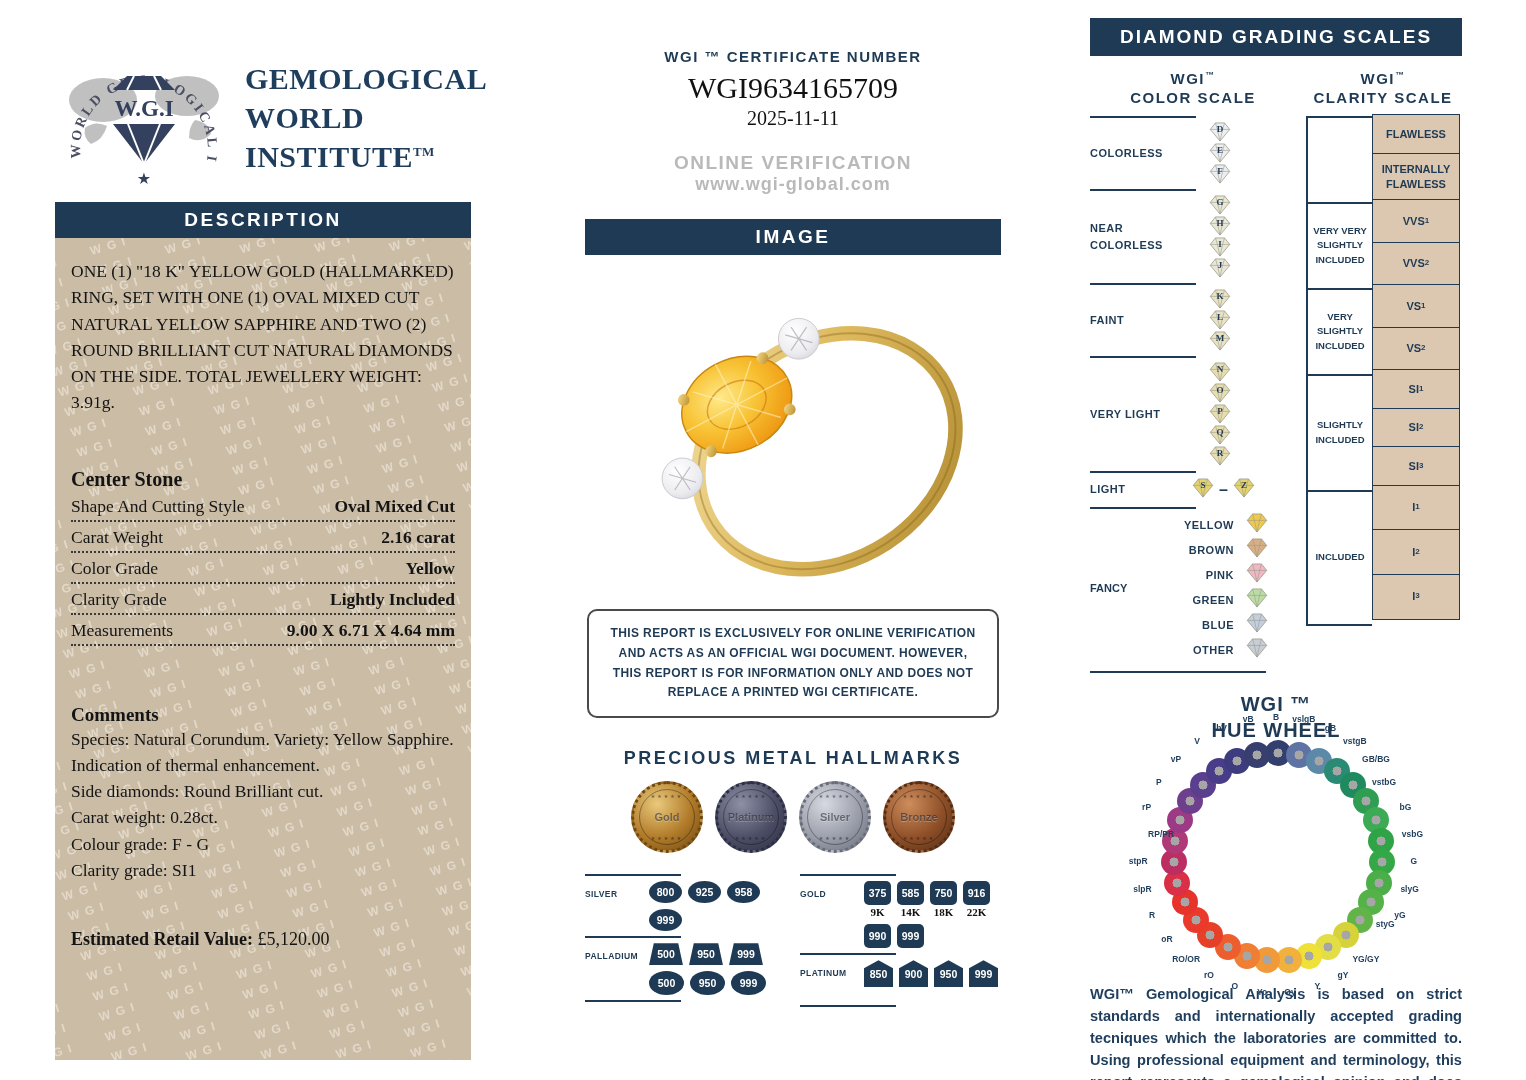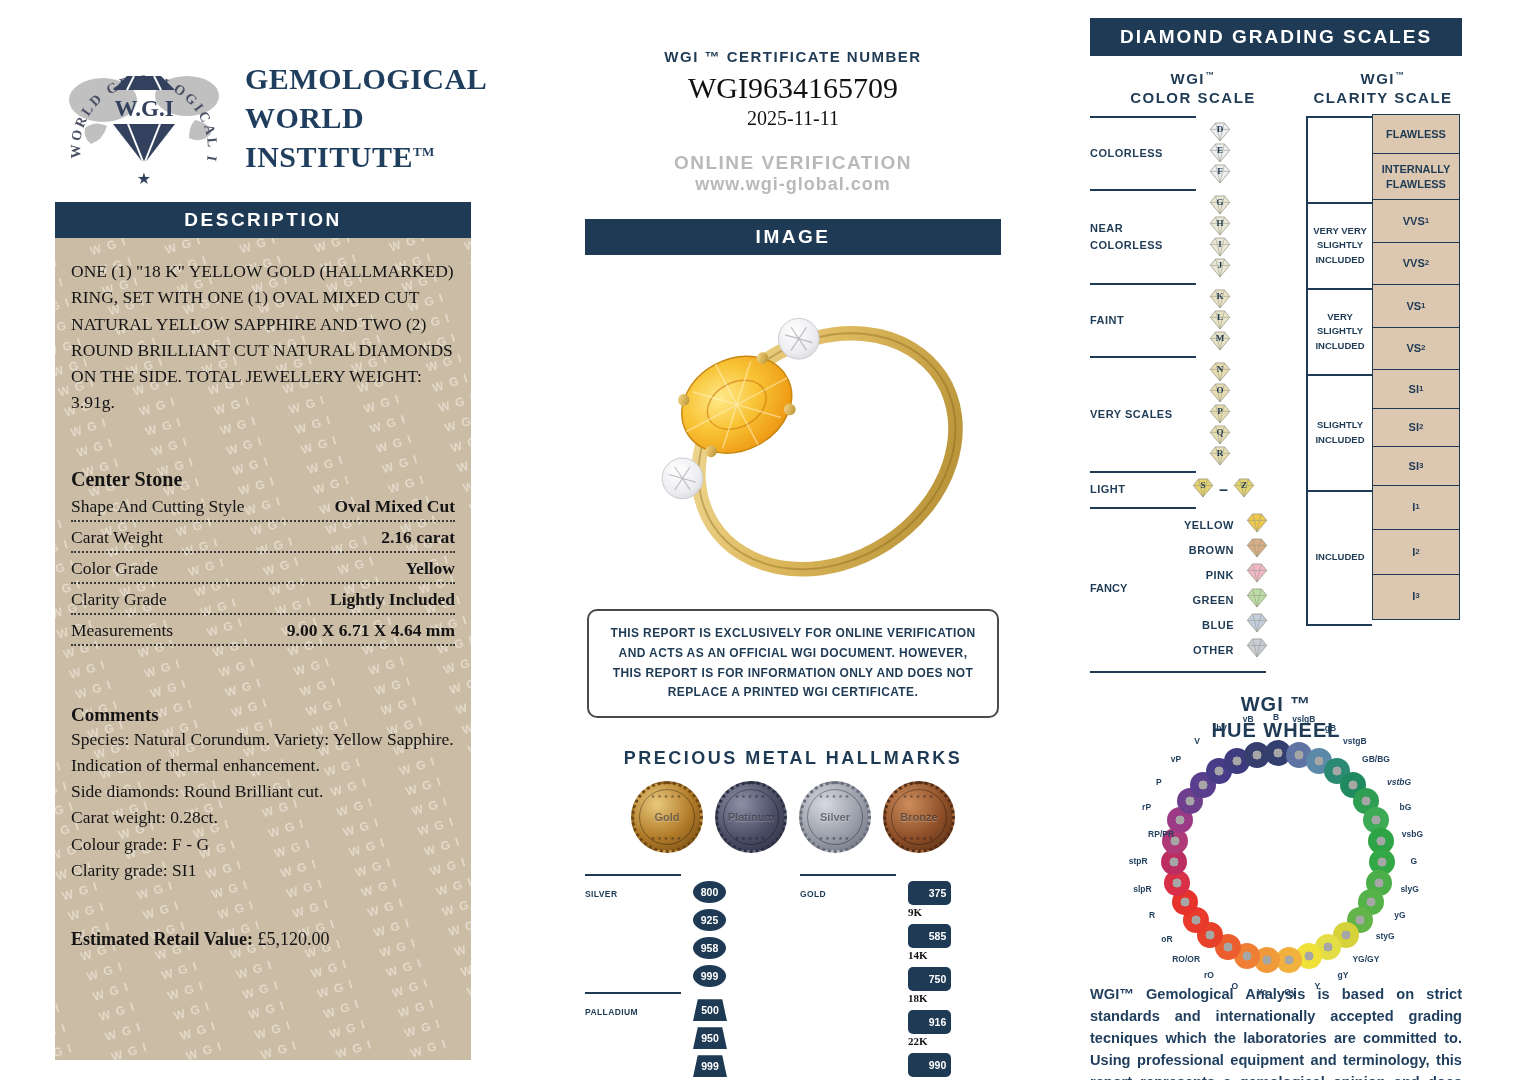--- a/index.html
+++ b/index.html
@@ -53,26 +53,26 @@
   .medal-stars{position:absolute;left:0;right:0;text-align:center;font-size:5px;
                letter-spacing:2px;color:rgba(20,20,30,.5);}
   .medal-stars.top{top:9px;}  .medal-stars.bot{bottom:9px;}
   .hm-grid{margin-top:16px;display:flex;gap:14px;text-align:left;}
   .hm-col{width:201px;}
   .hm-rule{height:2px;background:#1e3a54;width:96px;margin:5px 0;}
   .hm-row{display:flex;align-items:flex-start;gap:6px;min-height:40px;}
   .hm-metal{width:58px;flex:none;font-weight:700;font-size:8.5px;letter-spacing:.4px;
             color:#1e3a54;padding-top:8px;}
   .badges{display:flex;flex-wrap:wrap;gap:6px;align-items:flex-start;}
-  .bw{display:flex;flex-direction:column;margin-left:44px;}
+  .bw{display:flex;flex-direction:column;align-items:center;}
   .badge{background:#1e3a54;color:#fff;font-weight:700;font-size:10.5px;
          display:flex;align-items:center;justify-content:center;}
   .shape-oval{width:33px;height:22px;border-radius:50%;}
   .shape-tri{width:33px;height:22px;border-radius:50%;border:1px dotted #1e3a54;}
-  .shape-rect{width:27px;height:24px;border-radius:5px;padding-left:16px;}
+  .shape-rect{width:27px;height:24px;border-radius:5px;}
   .shape-trap{width:34px;height:22px;clip-path:polygon(14% 0,86% 0,100% 100%,0 100%);}
   .shape-house{width:29px;height:27px;clip-path:polygon(50% 0,100% 30%,100% 100%,0 100%,0 30%);}
   .karat{font-family:"Liberation Serif", serif;font-weight:700;font-size:11px;color:#111;margin-top:1px;}
   
   .col-right{position:absolute;left:1090px;top:18px;width:372px;}
   .right-bar{background:#1e3a54;color:#fff;font-weight:700;font-size:19px;letter-spacing:2px;
              text-align:center;padding:8px 0;}
   .scales{display:flex;gap:10px;margin-top:14px;}
   .cs-col{width:206px;}
   .scale-title{text-align:center;font-weight:700;color:#1e3a54;font-size:15px;
@@ -459,21 +459,21 @@
                 <svg width="26" height="22" viewBox="0 0 40 34">
                   <polygon points="5,13 13,3 27,3 35,13 20,31" fill="#e9e3c6" stroke="#9a9a88" stroke-width="1.2"></polygon>
                   <path d="M5,13 L35,13 M13,3 L16,13 M27,3 L24,13 M16,13 L20,31 M24,13 L20,31" fill="none" stroke="#9a9a88" stroke-width="0.9"></path>
                   <text x="20" y="17.5" text-anchor="middle" font-size="14" font-weight="bold" fill="#1e3a54">M</text>
                 </svg>
               </div>
             </div>
           </div>
           <div class="cs-line"></div>
           <div class="cs-group">
-            <div class="cs-glabel">VERY SCALES</div>
+            <div class="cs-glabel">VERY LIGHT</div>
             <div class="cs-icons">
               <div class="cs-irow">
                 <svg width="26" height="22" viewBox="0 0 40 34">
                   <polygon points="5,13 13,3 27,3 35,13 20,31" fill="#e7ddb0" stroke="#9a9a88" stroke-width="1.2"></polygon>
                   <path d="M5,13 L35,13 M13,3 L16,13 M27,3 L24,13 M16,13 L20,31 M24,13 L20,31" fill="none" stroke="#9a9a88" stroke-width="0.9"></path>
                   <text x="20" y="17.5" text-anchor="middle" font-size="14" font-weight="bold" fill="#1e3a54">N</text>
                 </svg>
               </div>
               <div class="cs-irow">
                 <svg width="26" height="22" viewBox="0 0 40 34">
@@ -610,33 +610,33 @@
         <span class="hw-label" style="left: 186px; top: 26px;">B</span>
         <div class="hw-dot" style="left: 195.935px; top: 51.1289px; background: radial-gradient(circle, rgba(0, 0, 0, 0.35) 0px, rgba(0, 0, 0, 0.35) 28%, rgb(95, 116, 165) 30%, rgb(95, 116, 165) 100%); border: 2px dotted rgb(95, 116, 165);"></div>
         <span class="hw-label" style="left: 213.779px; top: 28.8249px;">vslgB</span>
         <div class="hw-dot" style="left: 216.013px; top: 57.4284px; background: radial-gradient(circle, rgba(0, 0, 0, 0.35) 0px, rgba(0, 0, 0, 0.35) 28%, rgb(93, 137, 168) 30%, rgb(93, 137, 168) 100%); border: 2px dotted rgb(93, 137, 168);"></div>
         <span class="hw-label" style="left: 240.421px; top: 37.1838px;">gB</span>
         <div class="hw-dot" style="left: 234.412px; top: 67.6406px; background: radial-gradient(circle, rgba(0, 0, 0, 0.35) 0px, rgba(0, 0, 0, 0.35) 28%, rgb(43, 138, 116) 30%, rgb(43, 138, 116) 100%); border: 2px dotted rgb(43, 138, 116);"></div>
         <span class="hw-label" style="left: 264.835px; top: 50.7346px;">vstgB</span>
         <div class="hw-dot" style="left: 250.378px; top: 81.3474px; background: radial-gradient(circle, rgba(0, 0, 0, 0.35) 0px, rgba(0, 0, 0, 0.35) 28%, rgb(31, 138, 96) 30%, rgb(31, 138, 96) 100%); border: 2px dotted rgb(31, 138, 96);"></div>
         <span class="hw-label" style="left: 286.021px; top: 68.9226px;">GB/BG</span>
         <div class="hw-dot" style="left: 263.259px; top: 97.9877px; background: radial-gradient(circle, rgba(0, 0, 0, 0.35) 0px, rgba(0, 0, 0, 0.35) 28%, rgb(47, 158, 82) 30%, rgb(47, 158, 82) 100%); border: 2px dotted rgb(47, 158, 82);"></div>
-        <span class="hw-label" style="left: 309px; top: 91.003px; font-style: italic;">vstbG</span>
+        <span class="hw-label" style="left: 294px; top: 91.003px;">vstbG</span>
         <div class="hw-dot" style="left: 272.526px; top: 116.88px; background: radial-gradient(circle, rgba(0, 0, 0, 0.35) 0px, rgba(0, 0, 0, 0.35) 28%, rgb(61, 171, 85) 30%, rgb(61, 171, 85) 100%); border: 2px dotted rgb(61, 171, 85);"></div>
         <span class="hw-label" style="left: 315.41px; top: 116.072px;">bG</span>
         <div class="hw-dot" style="left: 277.801px; top: 137.252px; background: radial-gradient(circle, rgba(0, 0, 0, 0.35) 0px, rgba(0, 0, 0, 0.35) 28%, rgb(47, 164, 70) 30%, rgb(47, 164, 70) 100%); border: 2px dotted rgb(47, 164, 70);"></div>
         <span class="hw-label" style="left: 322.409px; top: 143.103px;">vsbG</span>
         <div class="hw-dot" style="left: 278.867px; top: 158.268px; background: radial-gradient(circle, rgba(0, 0, 0, 0.35) 0px, rgba(0, 0, 0, 0.35) 28%, rgb(52, 168, 70) 30%, rgb(52, 168, 70) 100%); border: 2px dotted rgb(52, 168, 70);"></div>
         <span class="hw-label" style="left: 323.823px; top: 170.99px;">G</span>
         <div class="hw-dot" style="left: 275.68px; top: 179.068px; background: radial-gradient(circle, rgba(0, 0, 0, 0.35) 0px, rgba(0, 0, 0, 0.35) 28%, rgb(75, 174, 72) 30%, rgb(75, 174, 72) 100%); border: 2px dotted rgb(75, 174, 72);"></div>
         <span class="hw-label" style="left: 319.595px; top: 198.59px;">slyG</span>
         <div class="hw-dot" style="left: 268.372px; top: 198.801px; background: radial-gradient(circle, rgba(0, 0, 0, 0.35) 0px, rgba(0, 0, 0, 0.35) 28%, rgb(85, 178, 72) 30%, rgb(85, 178, 72) 100%); border: 2px dotted rgb(85, 178, 72);"></div>
         <span class="hw-label" style="left: 309.897px; top: 224.774px;">yG</span>
         <div class="hw-dot" style="left: 257.241px; top: 216.659px; background: radial-gradient(circle, rgba(0, 0, 0, 0.35) 0px, rgba(0, 0, 0, 0.35) 28%, rgb(99, 180, 72) 30%, rgb(99, 180, 72) 100%); border: 2px dotted rgb(99, 180, 72);"></div>
-        <span class="hw-label" style="left: 295.127px; top: 245px;">styG</span>
+        <span class="hw-label" style="left: 295.127px; top: 233px;">styG</span>
         <div class="hw-dot" style="left: 242.743px; top: 231.911px; background: radial-gradient(circle, rgba(0, 0, 0, 0.35) 0px, rgba(0, 0, 0, 0.35) 28%, rgb(214, 210, 58) 30%, rgb(214, 210, 58) 100%); border: 2px dotted rgb(214, 210, 58);"></div>
         <span class="hw-label" style="left: 275.889px; top: 268.709px;">YG/GY</span>
         <div class="hw-dot" style="left: 225.471px; top: 243.932px; background: radial-gradient(circle, rgba(0, 0, 0, 0.35) 0px, rgba(0, 0, 0, 0.35) 28%, rgb(227, 222, 70) 30%, rgb(227, 222, 70) 100%); border: 2px dotted rgb(227, 222, 70);"></div>
         <span class="hw-label" style="left: 252.972px; top: 284.66px;">gY</span>
         <div class="hw-dot" style="left: 206.134px; top: 252.23px; background: radial-gradient(circle, rgba(0, 0, 0, 0.35) 0px, rgba(0, 0, 0, 0.35) 28%, rgb(239, 225, 56) 30%, rgb(239, 225, 56) 100%); border: 2px dotted rgb(239, 225, 56);"></div>
         <span class="hw-label" style="left: 227.312px; top: 295.671px;">Y</span>
         <div class="hw-dot" style="left: 185.522px; top: 256.466px; background: radial-gradient(circle, rgba(0, 0, 0, 0.35) 0px, rgba(0, 0, 0, 0.35) 28%, rgb(242, 177, 60) 30%, rgb(242, 177, 60) 100%); border: 2px dotted rgb(242, 177, 60);"></div>
         <span class="hw-label" style="left: 199.961px; top: 301.292px;">Oy</span>
         <div class="hw-dot" style="left: 164.478px; top: 256.466px; background: radial-gradient(circle, rgba(0, 0, 0, 0.35) 0px, rgba(0, 0, 0, 0.35) 28%, rgb(241, 154, 58) 30%, rgb(241, 154, 58) 100%); border: 2px dotted rgb(241, 154, 58);"></div>
         <span class="hw-label" style="left: 172.039px; top: 301.292px;">Yo</span>

